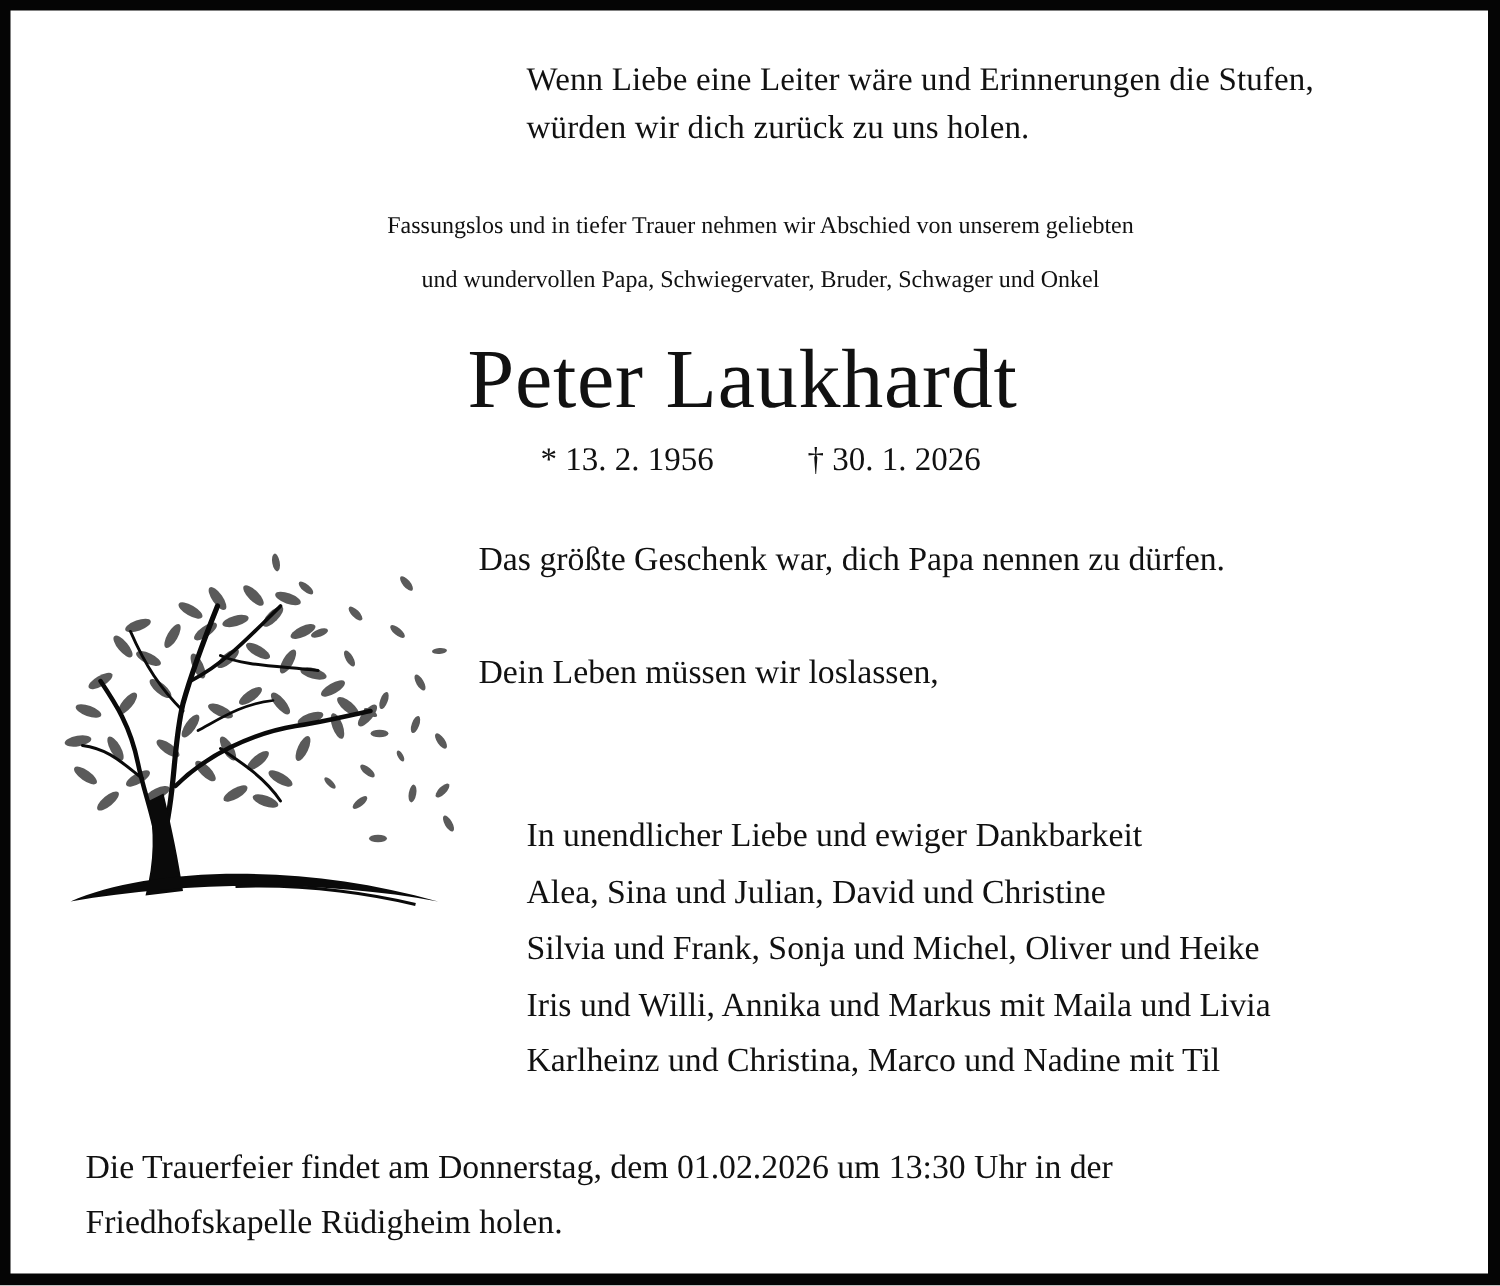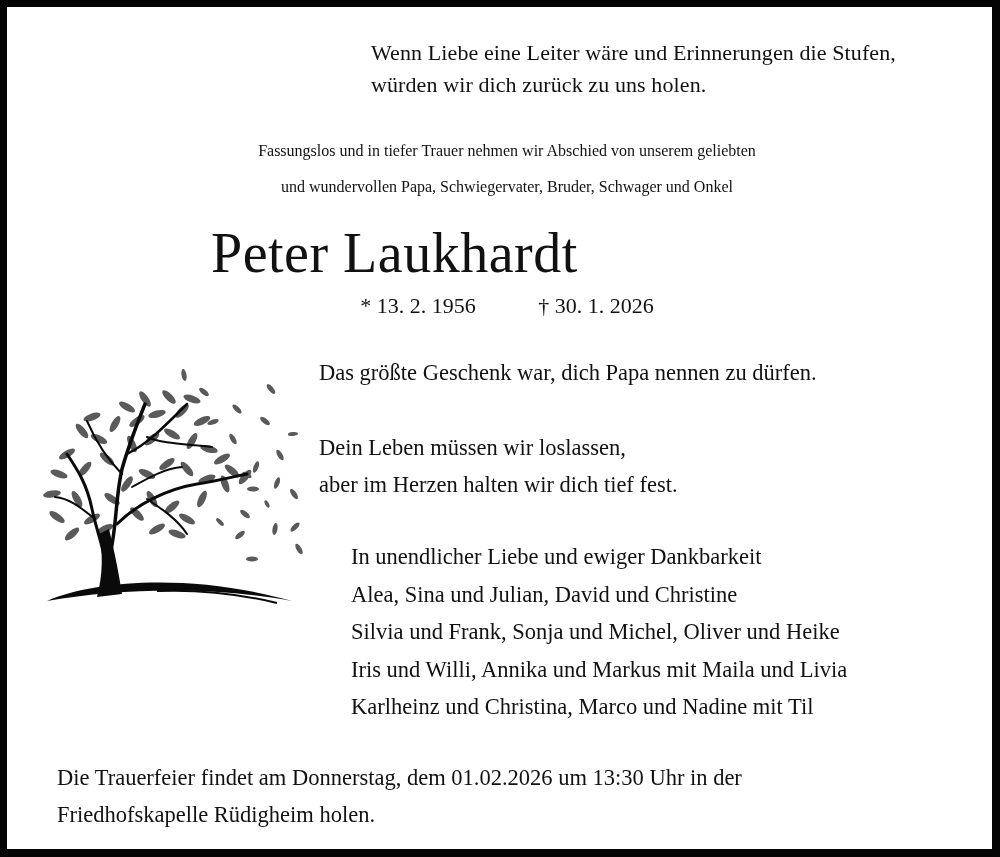--- a/index.html
+++ b/index.html
@@ -6,30 +6,30 @@
   body { width: 1000px; height: 857px; position: relative; overflow: hidden; }
   .frame {
     position: absolute; left: 0; top: 0;
     width: 1000px; height: 857px; box-sizing: border-box;
     border-top: 7px solid #050505; border-left: 7px solid #050505;
     border-right: 8px solid #050505; border-bottom: 8px solid #050505;
     background: #ffffff;
   }
   .serif { font-family: "Liberation Serif", "DejaVu Serif", serif; color: #111111; }
   .motto {
-    position: absolute; left: 364px; top: 30px; width: 620px;
+    position: absolute; left: 344px; top: 30px; width: 620px;
     font-size: 22px; line-height: 32px; letter-spacing: 0.1px;
   }
   .intro {
     position: absolute; left: 40px; top: 126px; width: 920px;
     text-align: center; font-size: 16px; line-height: 36px;
   }
   .name {
-    position: absolute; left: 204px; top: 212px; width: 600px;
-    text-align: left; font-size: 56px; line-height: 68px; letter-spacing: 0.5px;
+    position: absolute; left: 188px; top: 212px; width: 600px;
+    text-align: center; font-size: 56px; line-height: 68px; letter-spacing: 0.5px;
   }
   .dates {
     position: absolute; left: 200px; top: 283px; width: 600px;
     text-align: center; font-size: 22px; line-height: 32px;
   }
   .dates span { display: inline-block; }
   .dates .born { margin-right: 57px; }
   .tree {
     position: absolute; left: 30px; top: 352px; width: 270px; height: 250px;
   }
@@ -159,21 +159,20 @@
 
       <path d="M10 242 C 60 220, 160 215, 255 242 C 180 228, 90 228, 10 242 Z" fill="#0a0a0a"></path>
       <path d="M120 232 C 170 230, 215 238, 240 244" fill="none" stroke="#0a0a0a" stroke-width="2"></path>
     </svg>
   </div>
 
   <div class="verses serif">
     <span class="line">Das größte Geschenk war, dich Papa nennen zu dürfen.</span>
     <div class="gap"></div>
     <span class="line">Dein Leben müssen wir loslassen,</span>
-    <span class="line">aber im Herzen halten wir dich tief fest.</span>
   </div>
 
   <div class="mourners serif">
     <span class="line">In unendlicher Liebe und ewiger Dankbarkeit</span>
     <span class="line">Alea, Sina und Julian, David und Christine</span>
     <span class="line">Silvia und Frank, Sonja und Michel, Oliver und Heike</span>
     <span class="line">Iris und Willi, Annika und Markus mit Maila und Livia</span>
     <span class="line">Karlheinz und Christina, Marco und Nadine mit Til</span>
   </div>
 

